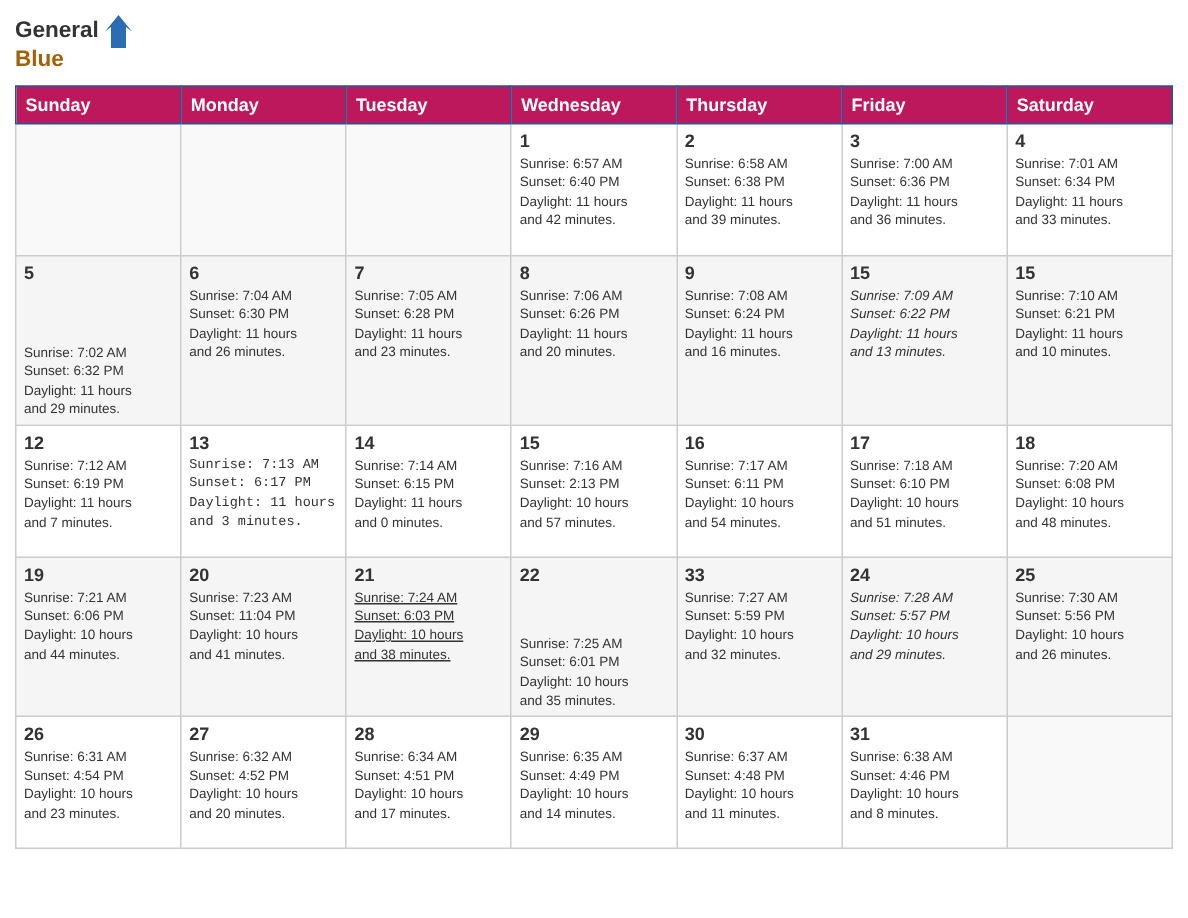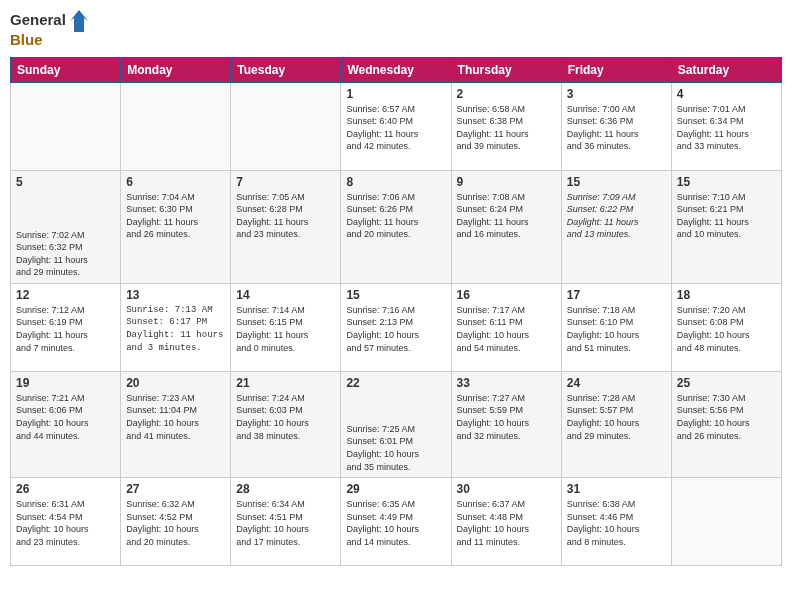--- a/index.html
+++ b/index.html
@@ -262,42 +262,42 @@
           </td>
           <td>
             <span class="day-number">20</span>
             <div class="day-info" style="white-space: pre-line;">Sunrise: 7:23 AM
 Sunset: 11:04 PM
 Daylight: 10 hours
 and 41 minutes.</div>
           </td>
           <td>
             <span class="day-number">21</span>
-            <div class="day-info" style="white-space: pre-line;">Sunrise: 7:24 AM
+            <div class="day-info" style="white-space: pre-line; text-decoration: underline;">Sunrise: 7:24 AM
 Sunset: 6:03 PM
 Daylight: 10 hours
 and 38 minutes.</div>
           </td>
           <td>
             <span class="day-number">22</span>
             <div class="day-info" style="white-space: pre-line; margin-top: 33px;">Sunrise: 7:25 AM
 Sunset: 6:01 PM
 Daylight: 10 hours
 and 35 minutes.</div>
           </td>
           <td>
             <span class="day-number">33</span>
             <div class="day-info" style="white-space: pre-line;">Sunrise: 7:27 AM
 Sunset: 5:59 PM
 Daylight: 10 hours
 and 32 minutes.</div>
           </td>
           <td>
             <span class="day-number">24</span>
-            <div class="day-info" style="white-space: pre-line;">Sunrise: 7:28 AM
+            <div class="day-info" style="white-space: pre-line; font-style: italic;">Sunrise: 7:28 AM
 Sunset: 5:57 PM
 Daylight: 10 hours
 and 29 minutes.</div>
           </td>
           <td>
             <span class="day-number">25</span>
             <div class="day-info" style="white-space: pre-line;">Sunrise: 7:30 AM
 Sunset: 5:56 PM
 Daylight: 10 hours
 and 26 minutes.</div>

